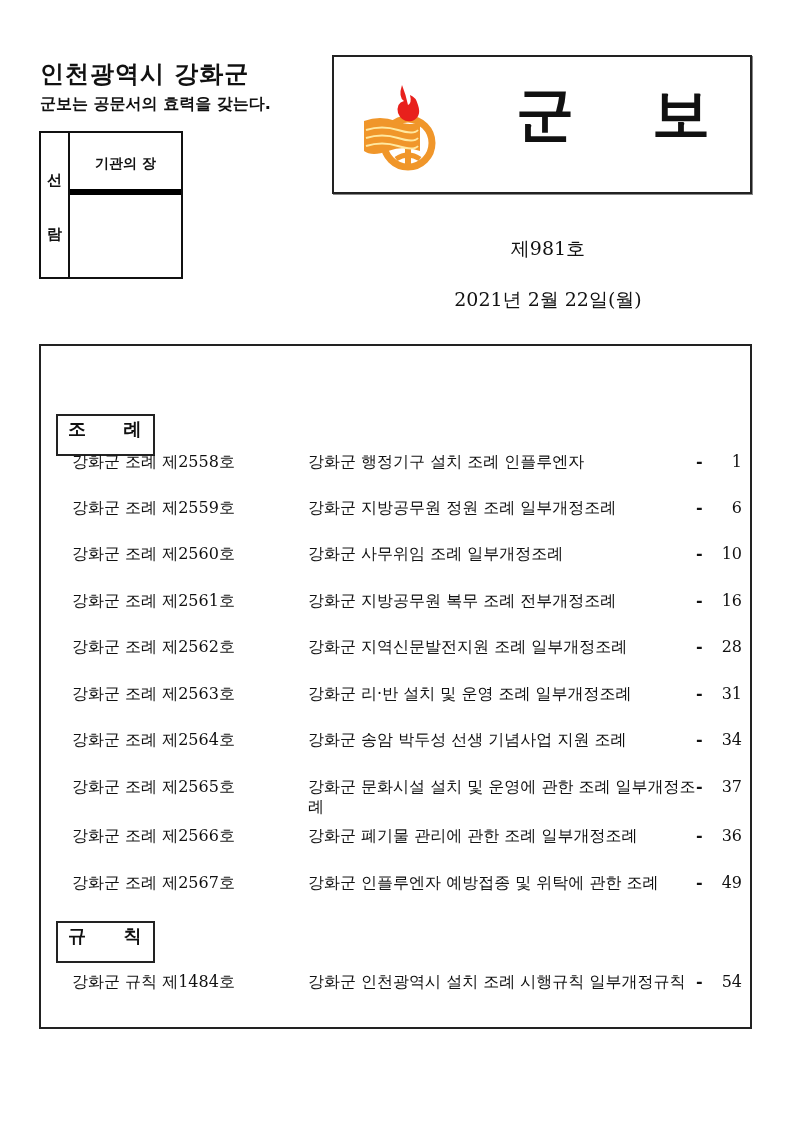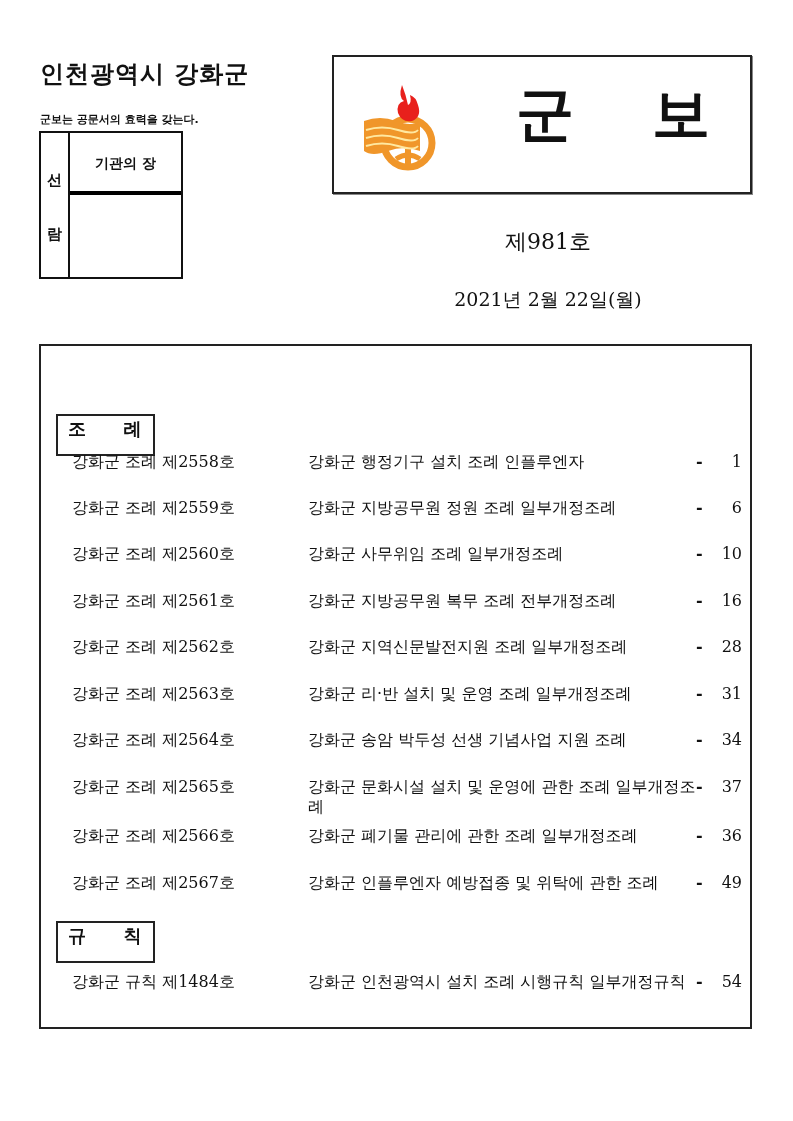--- a/index.html
+++ b/index.html
@@ -1,37 +1,37 @@
 <!DOCTYPE html>
 <html><head>
 <meta charset="utf-8">
 <style>
   html, body { margin: 0; padding: 0; background: #ffffff; }
   body { width: 793px; height: 1121px; position: relative; overflow: hidden; color: #111; font-family: "DejaVu Sans", sans-serif; }
   .gothic { font-family: "DejaVu Sans", sans-serif; }
   .myeongjo { font-family: "DejaVu Serif", "Liberation Serif", serif; }
 
   .org-title { position: absolute; left: 40px; top: 58px; font-size: 24px; font-weight: bold; letter-spacing: 1px; white-space: nowrap; }
-  .org-sub { position: absolute; left: 40px; top: 94px; font-size: 11px; font-weight: bold; white-space: nowrap; margin-top: 18px; }
+  .org-sub { position: absolute; left: 40px; top: 94px; font-size: 16px; font-weight: bold; white-space: nowrap; }
 
   .circ-box { position: absolute; left: 39px; top: 131px; width: 144px; height: 148px; border: 2px solid #111; box-sizing: border-box; }
   .circ-left { position: absolute; left: 0; top: 0; width: 29px; height: 100%; border-right: 2px solid #111; box-sizing: border-box; }
   .circ-left span { position: absolute; left: 0; width: 27px; text-align: center; font-size: 15px; font-weight: bold; }
   .circ-left .c1 { top: 38px; }
   .circ-left .c2 { top: 92px; }
-  .circ-top { position: absolute; left: 29px; top: 0; right: 0; height: 62px; border-bottom: 4px solid #000000; box-sizing: border-box; }
+  .circ-top { position: absolute; left: 29px; top: 0; right: 0; height: 62px; border-bottom: 6px solid #000000; box-sizing: border-box; }
   .circ-top span { position: absolute; left: 0; right: 0; top: 22px; text-align: center; font-size: 14px; font-weight: bold; }
 
   .masthead { position: absolute; left: 332px; top: 55px; width: 420px; height: 139px; border: 2px solid #222; box-sizing: border-box; box-shadow: 1px 1px 0 #888; }
   .logo { position: absolute; left: 24px; top: 24px; width: 90px; height: 90px; }
   .mast-char { position: absolute; top: 28px; font-size: 58px; font-weight: bold; line-height: 1; }
   .mast-c1 { left: 182px; }
   .mast-c2 { left: 318px; }
 
-  .issue-no { position: absolute; left: 0; width: 793px; padding-left: 346px; box-sizing: border-box; text-align: center; top: 227px; font-size: 22px; }
+  .issue-no { position: absolute; left: 0; width: 793px; padding-left: 346px; box-sizing: border-box; text-align: center; top: 236px; font-size: 19px; }
   .issue-no { left: 423px; width: 250px; padding-left: 0; }
   .issue-date { position: absolute; left: 423px; width: 250px; text-align: center; top: 287px; font-size: 19px; white-space: nowrap; }
 
   .toc { position: absolute; left: 39px; top: 344px; width: 713px; height: 685px; border: 2px solid #222; box-sizing: border-box; }
   .toc-title { position: absolute; left: 0; right: 0; top: 24px; text-align: center; font-size: 17px; font-weight: bold; white-space: pre; }
 
   .sec-label { position: absolute; left: 15px; width: 99px; height: 42px; border: 2px solid #222; box-sizing: border-box; font-size: 18px; font-weight: bold; line-height: 26px; padding-left: 10px; white-space: pre; }
   .sec1 { top: 68px; }
   .sec2 { top: 575px; }
 

